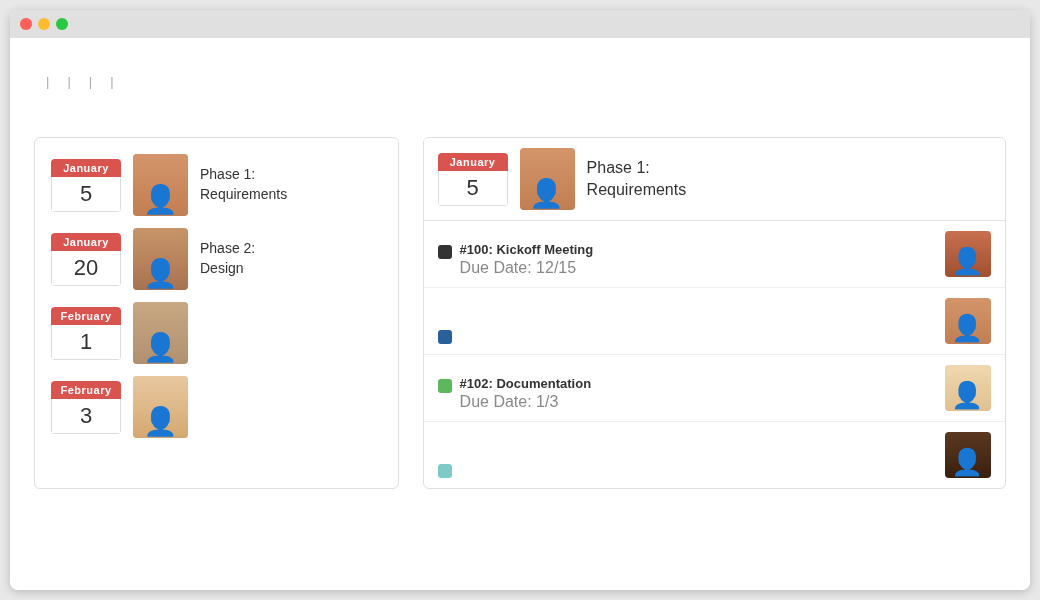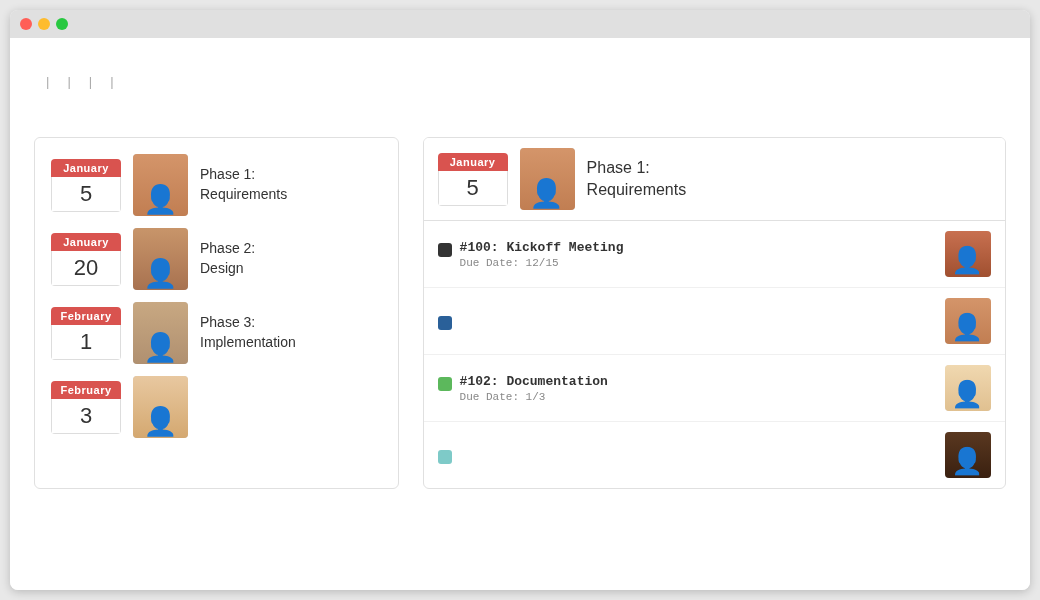--- a/index.html
+++ b/index.html
@@ -138,46 +138,45 @@
       padding: 10px 14px;
       display: flex;
       align-items: center;
       gap: 12px;
     }
     .task-list {
       padding: 0;
     }
     .task-item {
       display: flex;
-      align-items: center;
+      align-items: flex-end;
       justify-content: space-between;
       padding: 10px 14px;
       border-bottom: 1px solid #f0f0f0;
-      font-family: Liberation Mono, monospace;
     }
     .task-item:last-child { border-bottom: none; }
     .task-left {
       display: flex;
       align-items: flex-start;
       gap: 8px;
     }
     .task-color-dot {
       width: 14px;
       height: 14px;
       border-radius: 3px;
       margin-top: 3px;
       flex-shrink: 0;
     }
     .task-info .task-title {
       font-size: 13px;
       font-weight: 600;
       color: #333;
     }
     .task-info .task-due {
-      font-size: 11px;
+      font-size: 16px;
       color: #888;
       margin-top: 2px;
     }
     .task-avatar {
       width: 46px;
       height: 46px;
       border-radius: 4px;
       overflow: hidden;
       background: #ddd;
       flex-shrink: 0;
@@ -264,23 +263,20 @@
     </div>
   </div>
           <div class="phase-item">
     <div class="date-badge">
       <div class="month">February</div>
       <div class="day">1</div>
     </div>
     <div class="phase-avatar">
       <div class="face face-3"></div>
     </div>
-    <div class="phase-label">
-      Phase 3:<br>Implementation
-    </div>
   </div>
           <div class="phase-item">
     <div class="date-badge">
       <div class="month">February</div>
       <div class="day">3</div>
     </div>
     <div class="phase-avatar">
       <div class="face face-4"></div>
     </div>
   </div>

